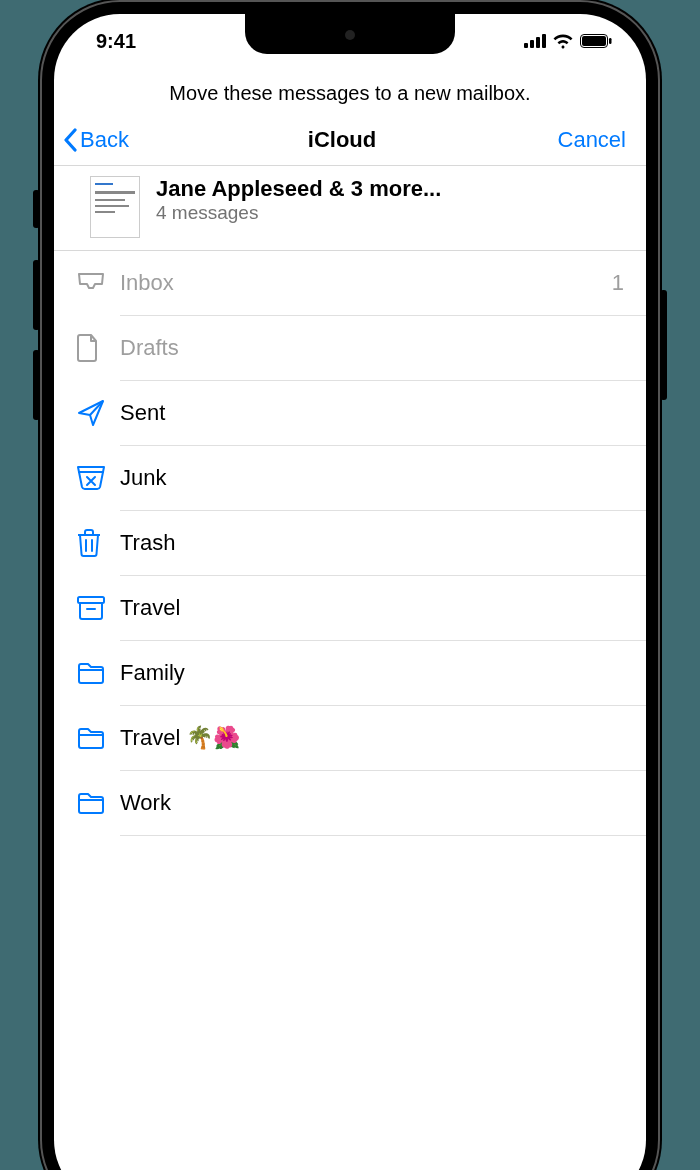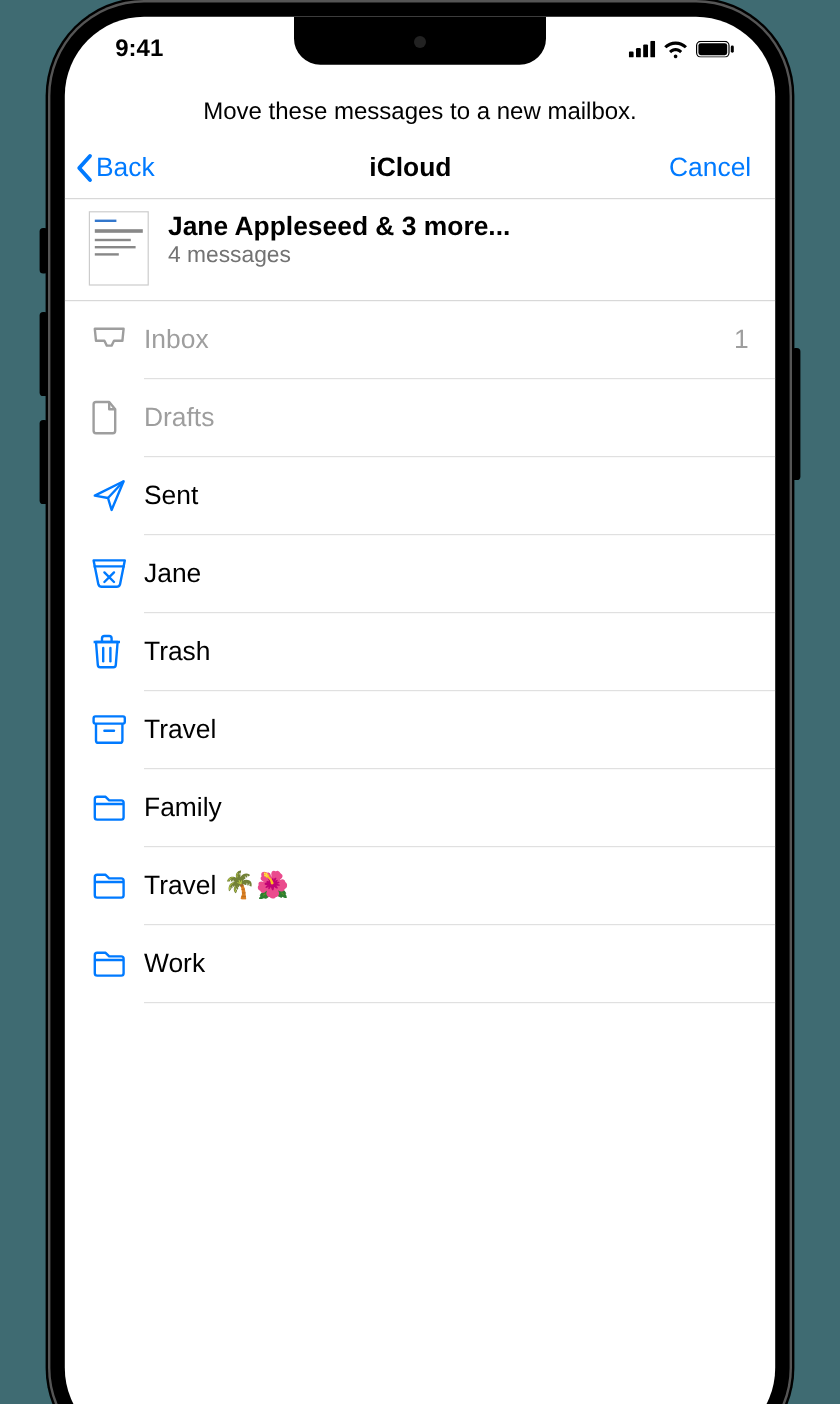--- a/index.html
+++ b/index.html
@@ -101,21 +101,21 @@
   }
   .nav-right {
     color: #007aff;
     font-size: 22px;
   }
   .header-sep { height:1px; background:#d8d8d8; }
 
   .selection {
     display: flex;
     align-items: flex-start;
-    padding: 10px 20px 12px 20px;
+    padding: 10px 20px 12px 36px;
     gap: 16px;
   }
   .thumb {
     width: 50px;
     height: 62px;
     border: 1px solid #ccc;
     background: #fff;
     position: relative;
     overflow: hidden;
   }
@@ -264,21 +264,21 @@
         </div>
         <div class="sep"></div>
         <div class="row">
           <span class="icon">
             <svg width="30" height="26" viewBox="0 0 30 26">
               <path d="M2 2h26l-4 20a3 3 0 0 1-3 2H9a3 3 0 0 1-3-2L2 2z" fill="none" stroke="#007aff" stroke-width="2" stroke-linejoin="round"></path>
               <line x1="2" y1="7" x2="28" y2="7" stroke="#007aff" stroke-width="2"></line>
               <path d="M11 12l8 8M19 12l-8 8" stroke="#007aff" stroke-width="2" stroke-linecap="round"></path>
             </svg>
           </span>
-          <span class="label">Jane</span>
+          <span class="label">Junk</span>
           <span class="count"></span>
         </div>
         <div class="sep"></div>
         <div class="row">
           <span class="icon">
             <svg width="26" height="30" viewBox="0 0 26 30">
               <path d="M4 7h18l-1.5 19a2 2 0 0 1-2 2h-11a2 2 0 0 1-2-2L4 7z" fill="none" stroke="#007aff" stroke-width="2" stroke-linejoin="round"></path>
               <path d="M2 7h22M9 7V4a2 2 0 0 1 2-2h4a2 2 0 0 1 2 2v3" fill="none" stroke="#007aff" stroke-width="2" stroke-linejoin="round"></path>
               <line x1="10" y1="12" x2="10" y2="23" stroke="#007aff" stroke-width="2" stroke-linecap="round"></line>
               <line x1="16" y1="12" x2="16" y2="23" stroke="#007aff" stroke-width="2" stroke-linecap="round"></line>

